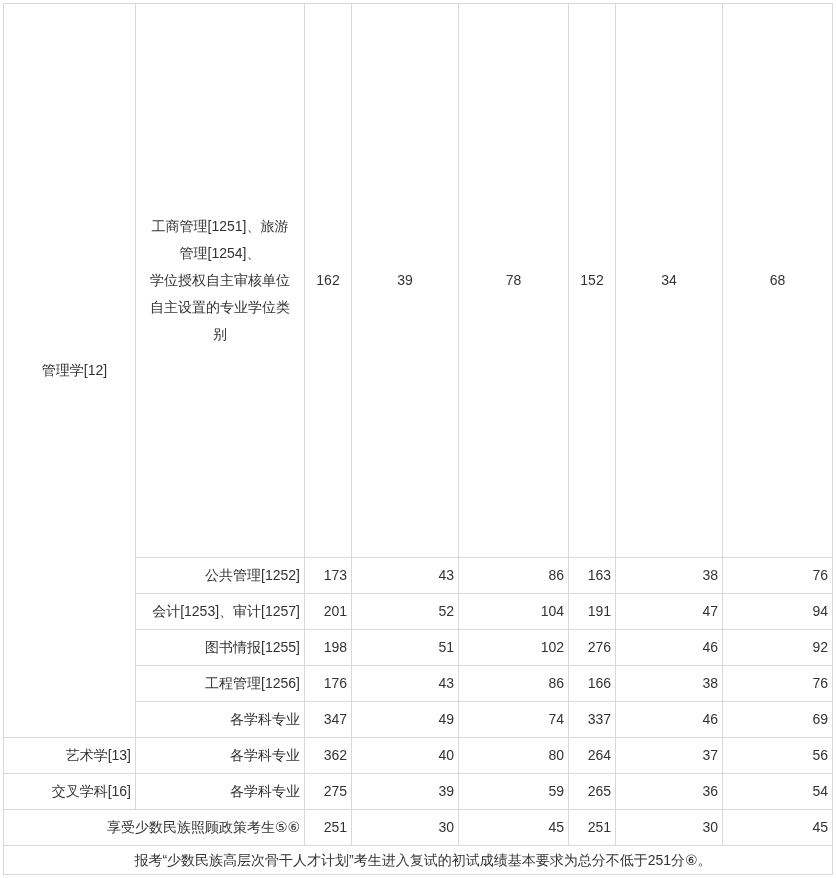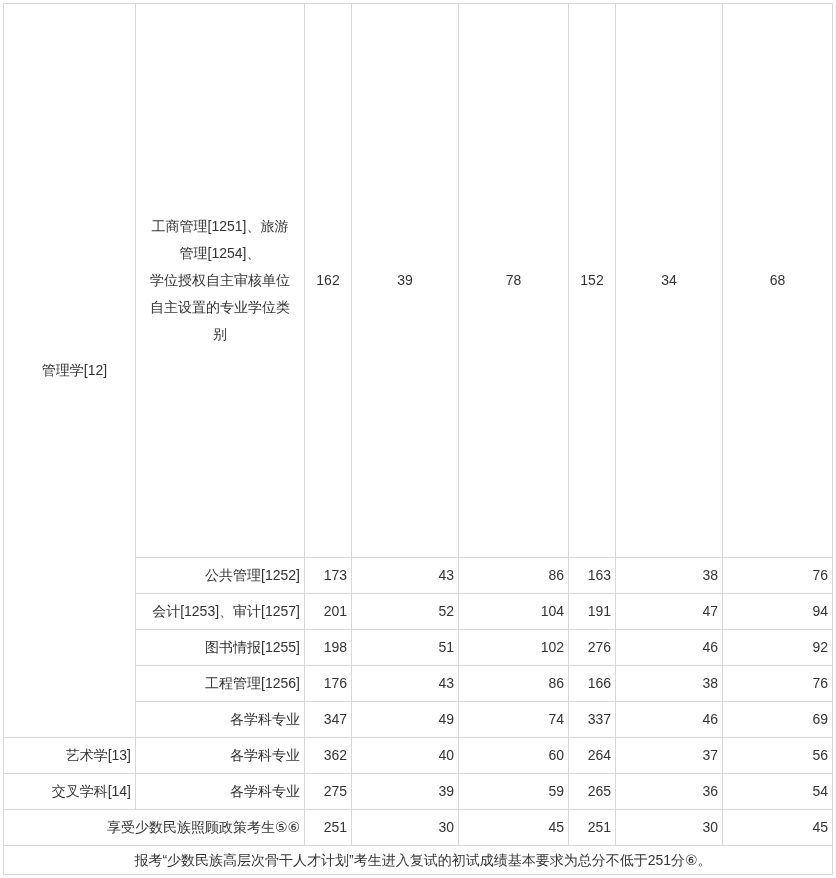--- a/index.html
+++ b/index.html
@@ -99,27 +99,27 @@
       <td>74</td>
       <td>337</td>
       <td>46</td>
       <td>69</td>
     </tr>
     <tr class="r36">
       <td class="left">艺术学[13]</td>
       <td>各学科专业</td>
       <td>362</td>
       <td>40</td>
-      <td>60</td>
+      <td>80</td>
       <td>264</td>
       <td>37</td>
       <td>56</td>
     </tr>
     <tr class="r36">
-      <td class="left">交叉学科[14]</td>
+      <td class="left">交叉学科[16]</td>
       <td>各学科专业</td>
       <td>275</td>
       <td>39</td>
       <td>59</td>
       <td>265</td>
       <td>36</td>
       <td>54</td>
     </tr>
     <tr class="r36">
       <td class="left" colspan="2">享受少数民族照顾政策考生⑤⑥</td>

